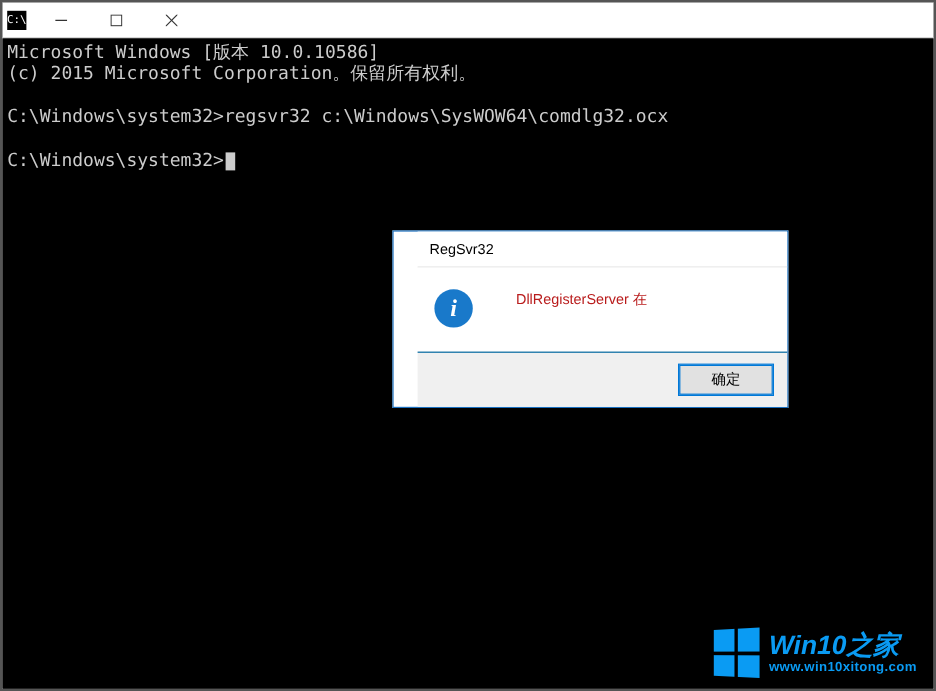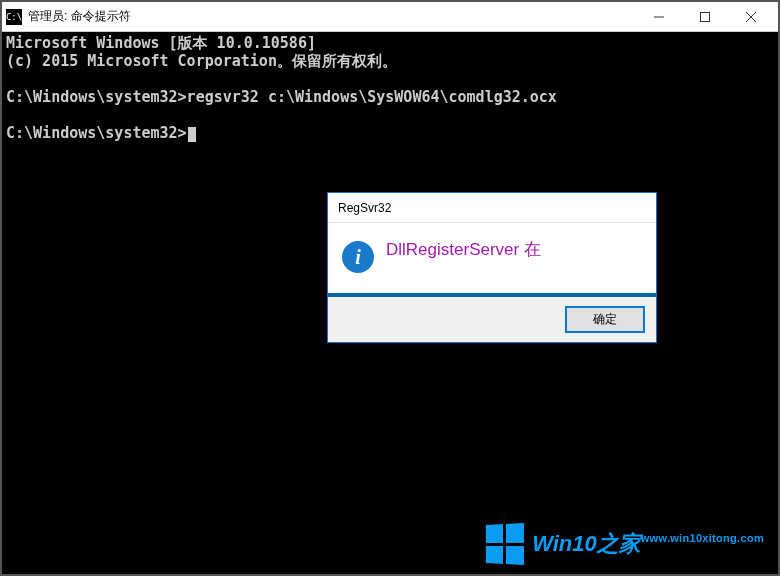--- a/index.html
+++ b/index.html
@@ -56,39 +56,39 @@
     .cmd-body {
       flex: 1;
       background: #000;
       color: #ccc;
       font-family: "NSimSun", "SimSun", Consolas, monospace;
       font-size: 15px;
       line-height: 18px;
       padding: 2px 4px;
       white-space: pre;
       position: relative;
-      font-weight: bold;
     }
     .cmd-body .cursor {
       display: inline-block;
       width: 8px; height: 15px;
       background: #ccc;
       vertical-align: text-bottom;
       margin-left: 1px;
     }
 
     
     .dialog {
       position: absolute;
       top: 190px;
       left: 325px;
       width: 330px;
       background: #fff;
       border: 1px solid #1a6fbf;
       box-shadow: 3px 3px 12px rgba(0,0,0,0.3);
+      padding-left: 20px;
     }
     .dialog-titlebar {
       height: 30px;
       background: #fff;
       border-bottom: 1px solid #e5e5e5;
       display: flex;
       align-items: center;
       padding: 0 10px;
       font-size: 12px;
       color: #000;
@@ -108,29 +108,30 @@
       align-items: center;
       justify-content: center;
       font-family: Georgia, serif;
       font-style: italic;
       font-weight: bold;
       font-size: 20px;
       margin-right: 12px;
       flex-shrink: 0;
     }
     .dialog-text {
-      font-size: 17px;
-      color: #a21caf;
+      font-size: 12px;
+      color: #b91c1c;
       line-height: 17px;
+      margin-left: 24px;
     }
     .dialog-actions {
       background: #f0f0f0;
       padding: 10px 12px;
       text-align: right;
-      border-top: 4px solid #0369a1;
+      border-top: 1px solid #0369a1;
     }
     .dialog-btn {
       display: inline-block;
       min-width: 78px;
       padding: 3px 14px;
       background: #e1e1e1;
       border: 1px solid #0078d7;
       outline: 1px solid #0078d7;
       font-size: 12px;
       text-align: center;
@@ -150,31 +151,30 @@
     .win-squares {
       width: 40px; height: 40px;
       display: grid;
       grid-template-columns: 1fr 1fr;
       grid-template-rows: 1fr 1fr;
       gap: 3px;
       transform: perspective(130px) rotateY(-18deg);
       margin-right: 8px;
     }
     .win-squares span { background: #0a9bf3; }
-    .wm-text { display: flex; flex-direction: row; line-height: 1.1; }
+    .wm-text { display: flex; flex-direction: column; line-height: 1.1; }
     .wm-title { font-size: 22px; font-style: italic; font-family: "Microsoft YaHei", sans-serif; }
     .wm-url { font-size: 11px; font-weight: bold; letter-spacing: .3px; }
   </style>
 </head>
 <body>
 
 <div class="cmd-window">
   <div class="cmd-titlebar">
     <div class="cmd-titlebar-icon">C:\</div>
-    <div class="cmd-title">管理员: 命令提示符</div>
     <div class="window-controls">
       <div class="window-btn">
         <svg width="10" height="10">
             <line x1="0" y1="5" x2="10" y2="5" stroke="#333" stroke-width="1"></line>
           </svg>
       </div>
       <div class="window-btn">
         <svg width="10" height="10">
             <rect x="0.5" y="0.5" width="9" height="9" fill="none" stroke="#333" stroke-width="1"></rect>
           </svg>

